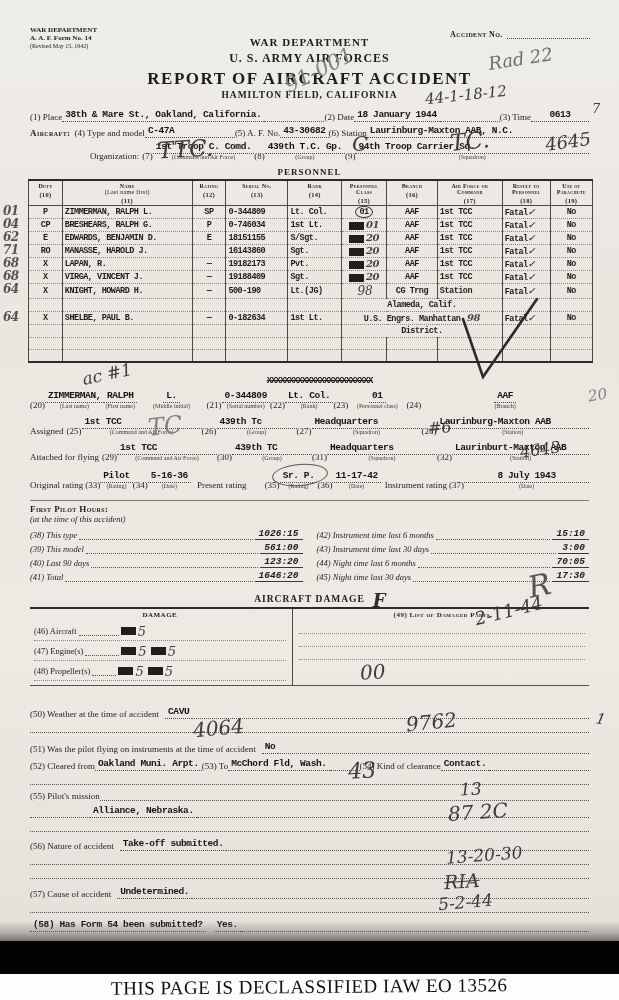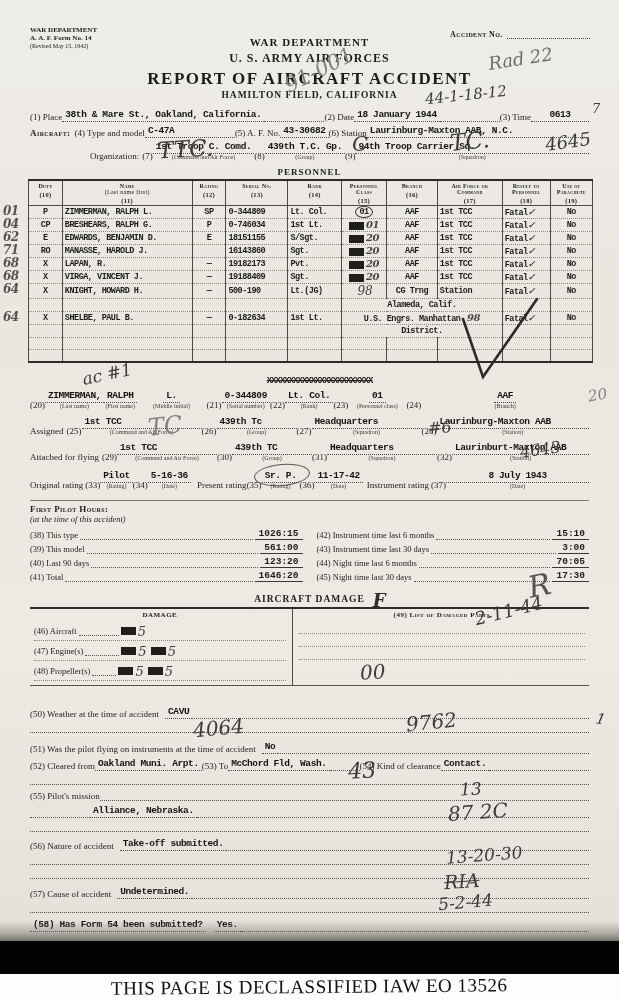--- a/index.html
+++ b/index.html
@@ -65,21 +65,21 @@
   .struckline { text-align:center; margin-top:6px;padding-left:20px; }
   .struck { font-family:"Liberation Mono", monospace; font-weight:bold; font-size:9px;
             letter-spacing:-1px; text-decoration:line-through; color:#23211c; }
   .sect { position:relative; }
 
   
   .hours { margin:10px 30px 0 30px; border-top:1px solid #7a786f; padding-top:3px; }
   .hours-head { font-weight:bold; font-size:9px; }
   .hours-sub { font-style:italic; font-size:8.5px; }
   .hours-grid { display:flex; margin-top:2px; }
-  .hcol { flex:1; }
+  .hcol { flex:1;font-style:italic; }
   .hcol.left { padding-right:14px; }
   .hrow { display:flex; align-items:flex-end; margin-top:2px; }
   .hrow .lbl { font-size:8.5px; }
   .hval { font-family:"Liberation Mono", monospace; font-weight:bold; font-size:9.5px;
           border-bottom:1px solid #3a3833; padding:0 4px; }
 
   
   .dmg-head { text-align:center; font-weight:bold; font-size:9.5px; letter-spacing:1px; margin-top:12px; position:relative; }
   .dmg-grade { position:absolute; margin-left:8px; font-family:"DejaVu Serif", serif; font-style:italic;
                font-size:18px; color:#2e2c28; top:-4px; }
@@ -465,21 +465,21 @@
       <span class="fld">
           <span class="typed u">Pilot</span>
           <span class="sub">(Rating)</span>
         </span>
       <span class="lbl">(34)</span>
       <span class="fld">
           <span class="typed u">5-16-36</span>
           <span class="sub">(Date)</span>
         </span>
       <span class="lbl" style="margin-left:6px">Present rating</span>
-      <span class="lbl" style="margin-left:0">(35)</span>
+      <span class="lbl" style="margin-left:18px">(35)</span>
       <span class="fld" style="position:relative">
           <span class="typed u">Sr. P.</span>
           <span class="sub">(Rating)</span>
         <span style="position:absolute;left:-8px;top:-6px;width:56px;height:22px;border:1.5px solid #5a5852;border-radius:50%;transform:rotate(-5deg)"></span>
       </span>
       <span class="lbl">(36)</span>
       <span class="fld">
           <span class="typed u">11-17-42</span>
           <span class="sub">(Date)</span>
         </span>

